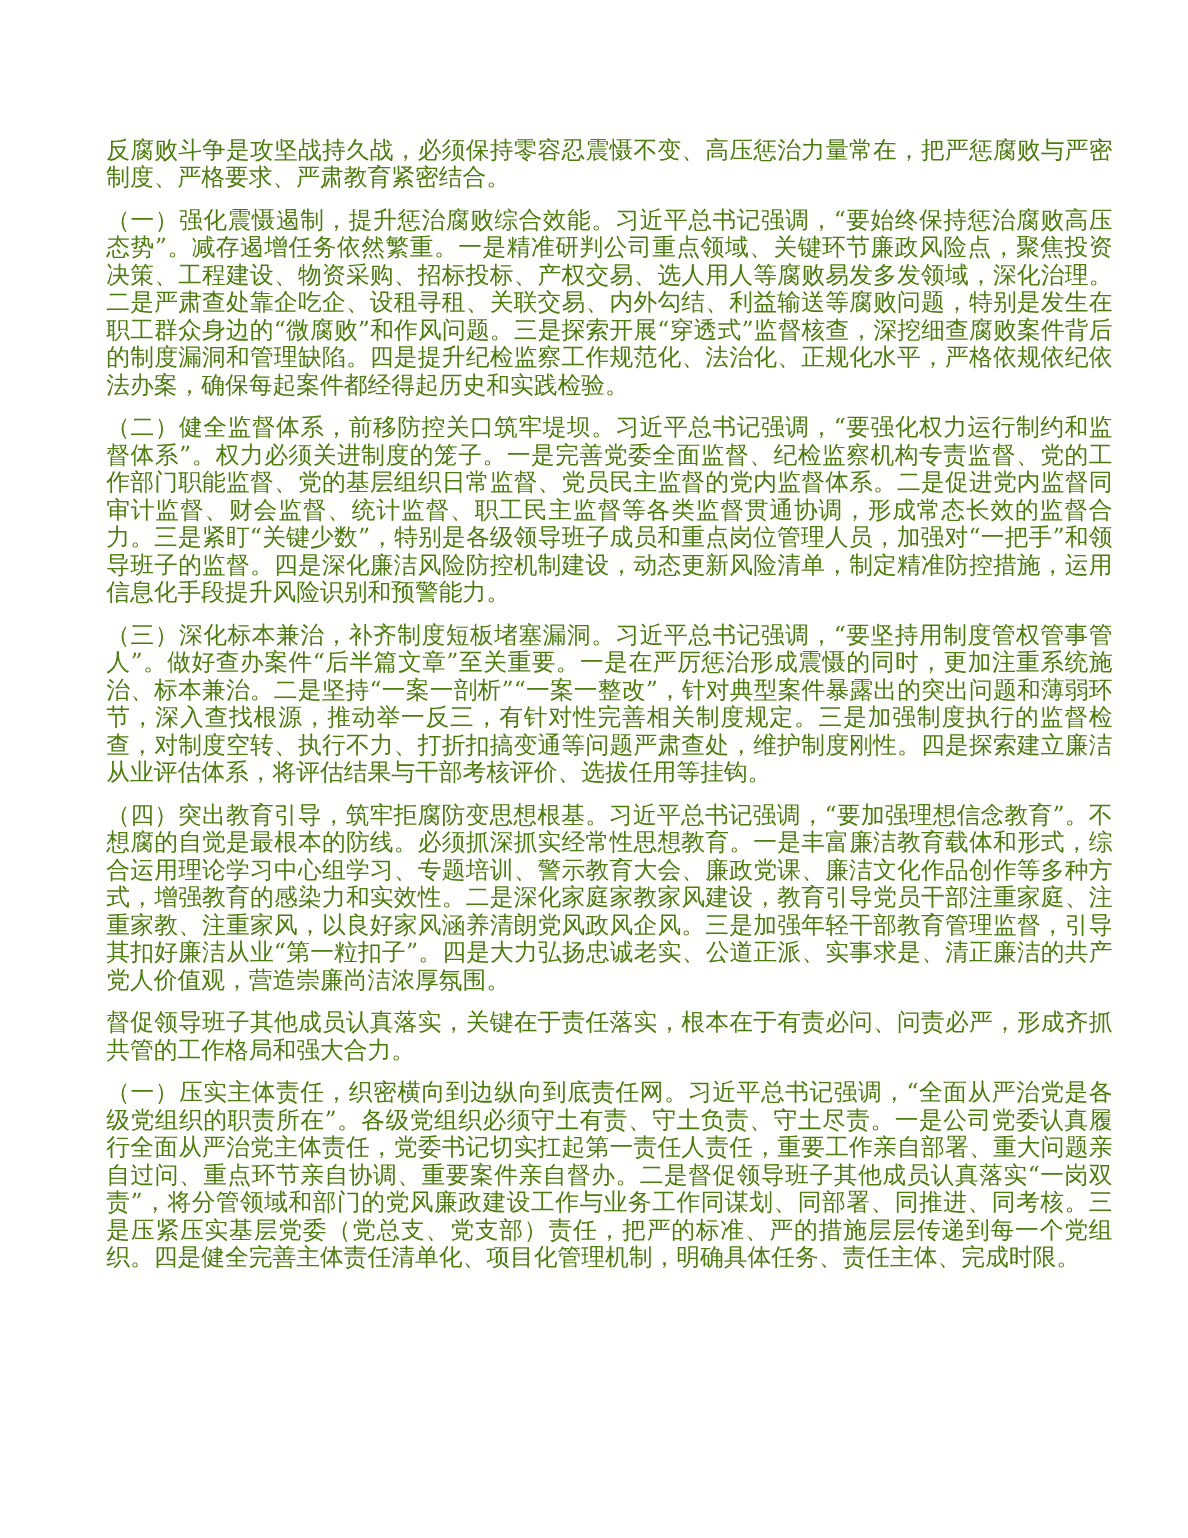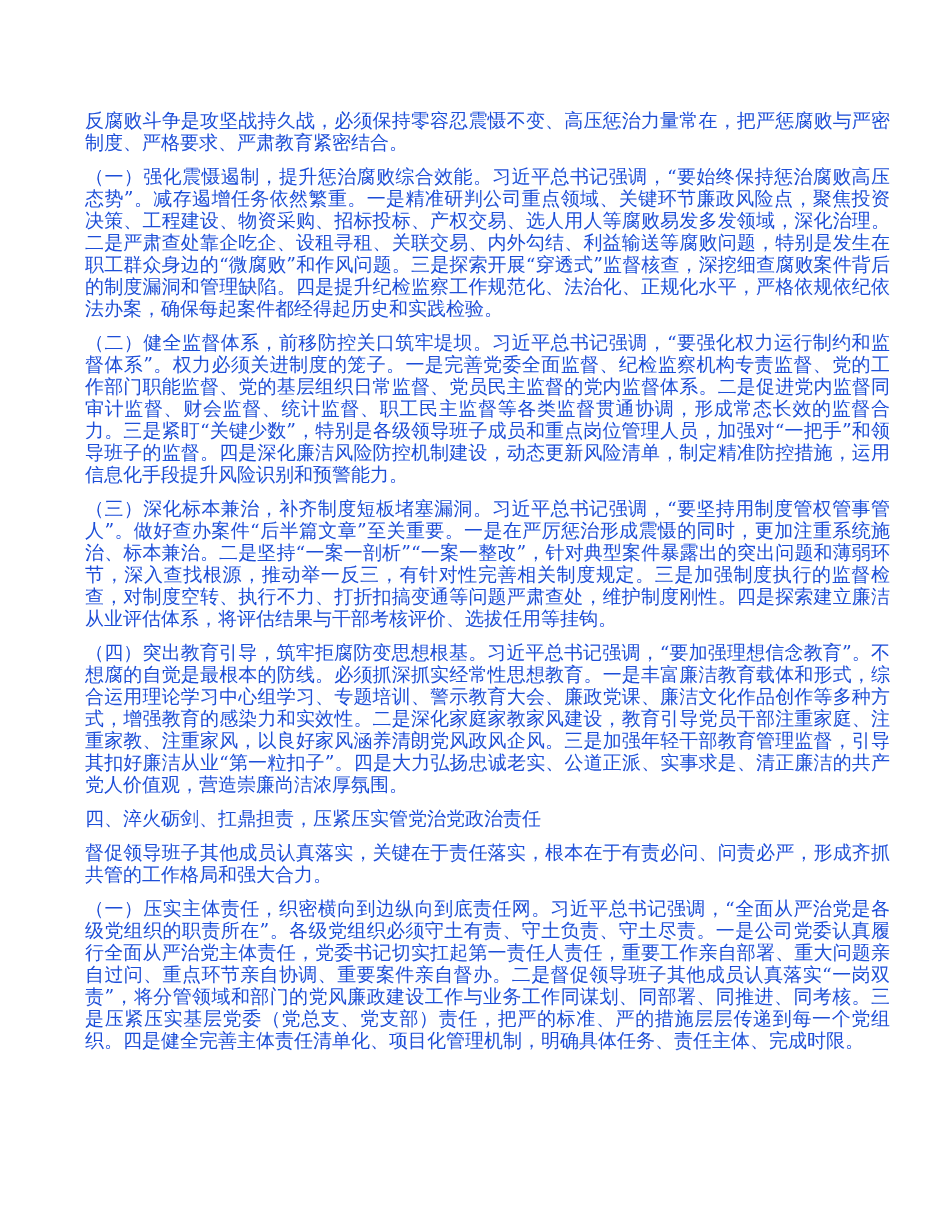--- a/index.html
+++ b/index.html
@@ -11,21 +11,21 @@
     width: 950px;
     height: 1230px;
     overflow: hidden;
   }
   .page {
     box-sizing: border-box;
     width: 950px;
     height: 1230px;
     padding: 109px 60px 0 85px;
     background: #ffffff;
-    color: #1d4ed8;
+    color: #4d7c0f;
     font-family: "DejaVu Serif", "Liberation Serif", serif;
   }
   .para {
     margin: 0 0 12px 0;
     font-size: 19px;
     line-height: 22px;
     text-align: justify;
     text-justify: inter-ideograph;
     word-break: break-all;
     overflow-wrap: anywhere;
@@ -40,17 +40,16 @@
 </head>
 <body>
 
 <div class="page">
   <div>
       <p class="para"><span class="">反腐败斗争是攻坚战持久战，必须保持零容忍震慑不变、高压惩治力量常在，把严惩腐败与严密制度、严格要求、严肃教育紧密结合。</span></p>
       <p class="para"><span class="">（一）强化震慑遏制，提升惩治腐败综合效能。习近平总书记强调，“要始终保持惩治腐败高压态势”。减存遏增任务依然繁重。</span><span class="bold">一是</span><span class="">精准研判公司重点领域、关键环节廉政风险点，聚焦投资决策、工程建设、物资采购、招标投标、产权交易、选人用人等腐败易发多发领域，深化治理。</span><span class="bold">二是</span><span class="">严肃查处靠企吃企、设租寻租、关联交易、内外勾结、利益输送等腐败问题，特别是发生在职工群众身边的“微腐败”和作风问题。</span><span class="bold">三是</span><span class="">探索开展“穿透式”监督核查，深挖细查腐败案件背后的制度漏洞和管理缺陷。</span><span class="bold">四是</span><span class="">提升纪检监察工作规范化、法治化、正规化水平，严格依规依纪依法办案，确保每起案件都经得起历史和实践检验。</span></p>
       <p class="para"><span class="">（二）健全监督体系，前移防控关口筑牢堤坝。习近平总书记强调，“要强化权力运行制约和监督体系”。权力必须关进制度的笼子。</span><span class="bold">一是</span><span class="">完善党委全面监督、纪检监察机构专责监督、党的工作部门职能监督、党的基层组织日常监督、党员民主监督的党内监督体系。</span><span class="bold">二是</span><span class="">促进党内监督同审计监督、财会监督、统计监督、职工民主监督等各类监督贯通协调，形成常态长效的监督合力。</span><span class="bold">三是</span><span class="">紧盯“关键少数”，特别是各级领导班子成员和重点岗位管理人员，加强对“一把手”和领导班子的监督。</span><span class="bold">四是</span><span class="">深化廉洁风险防控机制建设，动态更新风险清单，制定精准防控措施，运用信息化手段提升风险识别和预警能力。</span></p>
       <p class="para"><span class="">（三）深化标本兼治，补齐制度短板堵塞漏洞。习近平总书记强调，“要坚持用制度管权管事管人”。做好查办案件“后半篇文章”至关重要。</span><span class="bold">一是</span><span class="">在严厉惩治形成震慑的同时，更加注重系统施治、标本兼治。</span><span class="bold">二是</span><span class="">坚持“一案一剖析”“一案一整改”，针对典型案件暴露出的突出问题和薄弱环节，深入查找根源，推动举一反三，有针对性完善相关制度规定。</span><span class="bold">三是</span><span class="">加强制度执行的监督检查，对制度空转、执行不力、打折扣搞变通等问题严肃查处，维护制度刚性。</span><span class="bold">四是</span><span class="">探索建立廉洁从业评估体系，将评估结果与干部考核评价、选拔任用等挂钩。</span></p>
       <p class="para"><span class="">（四）突出教育引导，筑牢拒腐防变思想根基。习近平总书记强调，“要加强理想信念教育”。不想腐的自觉是最根本的防线。必须抓深抓实经常性思想教育。</span><span class="bold">一是</span><span class="">丰富廉洁教育载体和形式，综合运用理论学习中心组学习、专题培训、警示教育大会、廉政党课、廉洁文化作品创作等多种方式，增强教育的感染力和实效性。</span><span class="bold">二是</span><span class="">深化家庭家教家风建设，教育引导党员干部注重家庭、注重家教、注重家风，以良好家风涵养清朗党风政风企风。</span><span class="bold">三是</span><span class="">加强年轻干部教育管理监督，引导其扣好廉洁从业“第一粒扣子”。</span><span class="bold">四是</span><span class="">大力弘扬忠诚老实、公道正派、实事求是、清正廉洁的共产党人价值观，营造崇廉尚洁浓厚氛围。</span></p>
-      <p class="para heading"><span class="">四、淬火砺剑、扛鼎担责，压紧压实管党治党政治责任</span></p>
       <p class="para"><span class="">督促领导班子其他成员认真落实，关键在于责任落实，根本在于有责必问、问责必严，形成齐抓共管的工作格局和强大合力。</span></p>
       <p class="para"><span class="">（一）压实主体责任，织密横向到边纵向到底责任网。习近平总书记强调，“全面从严治党是各级党组织的职责所在”。各级党组织必须守土有责、守土负责、守土尽责。</span><span class="bold">一是</span><span class="">公司党委认真履行全面从严治党主体责任，党委书记切实扛起第一责任人责任，重要工作亲自部署、重大问题亲自过问、重点环节亲自协调、重要案件亲自督办。</span><span class="bold">二是</span><span class="">督促领导班子其他成员认真落实“一岗双责”，将分管领域和部门的党风廉政建设工作与业务工作同谋划、同部署、同推进、同考核。</span><span class="bold">三是</span><span class="">压紧压实基层党委（党总支、党支部）责任，把严的标准、严的措施层层传递到每一个党组织。</span><span class="bold">四是</span><span class="">健全完善主体责任清单化、项目化管理机制，明确具体任务、责任主体、完成时限。</span></p>
     </div>
 </div>
 
 </body></html>

